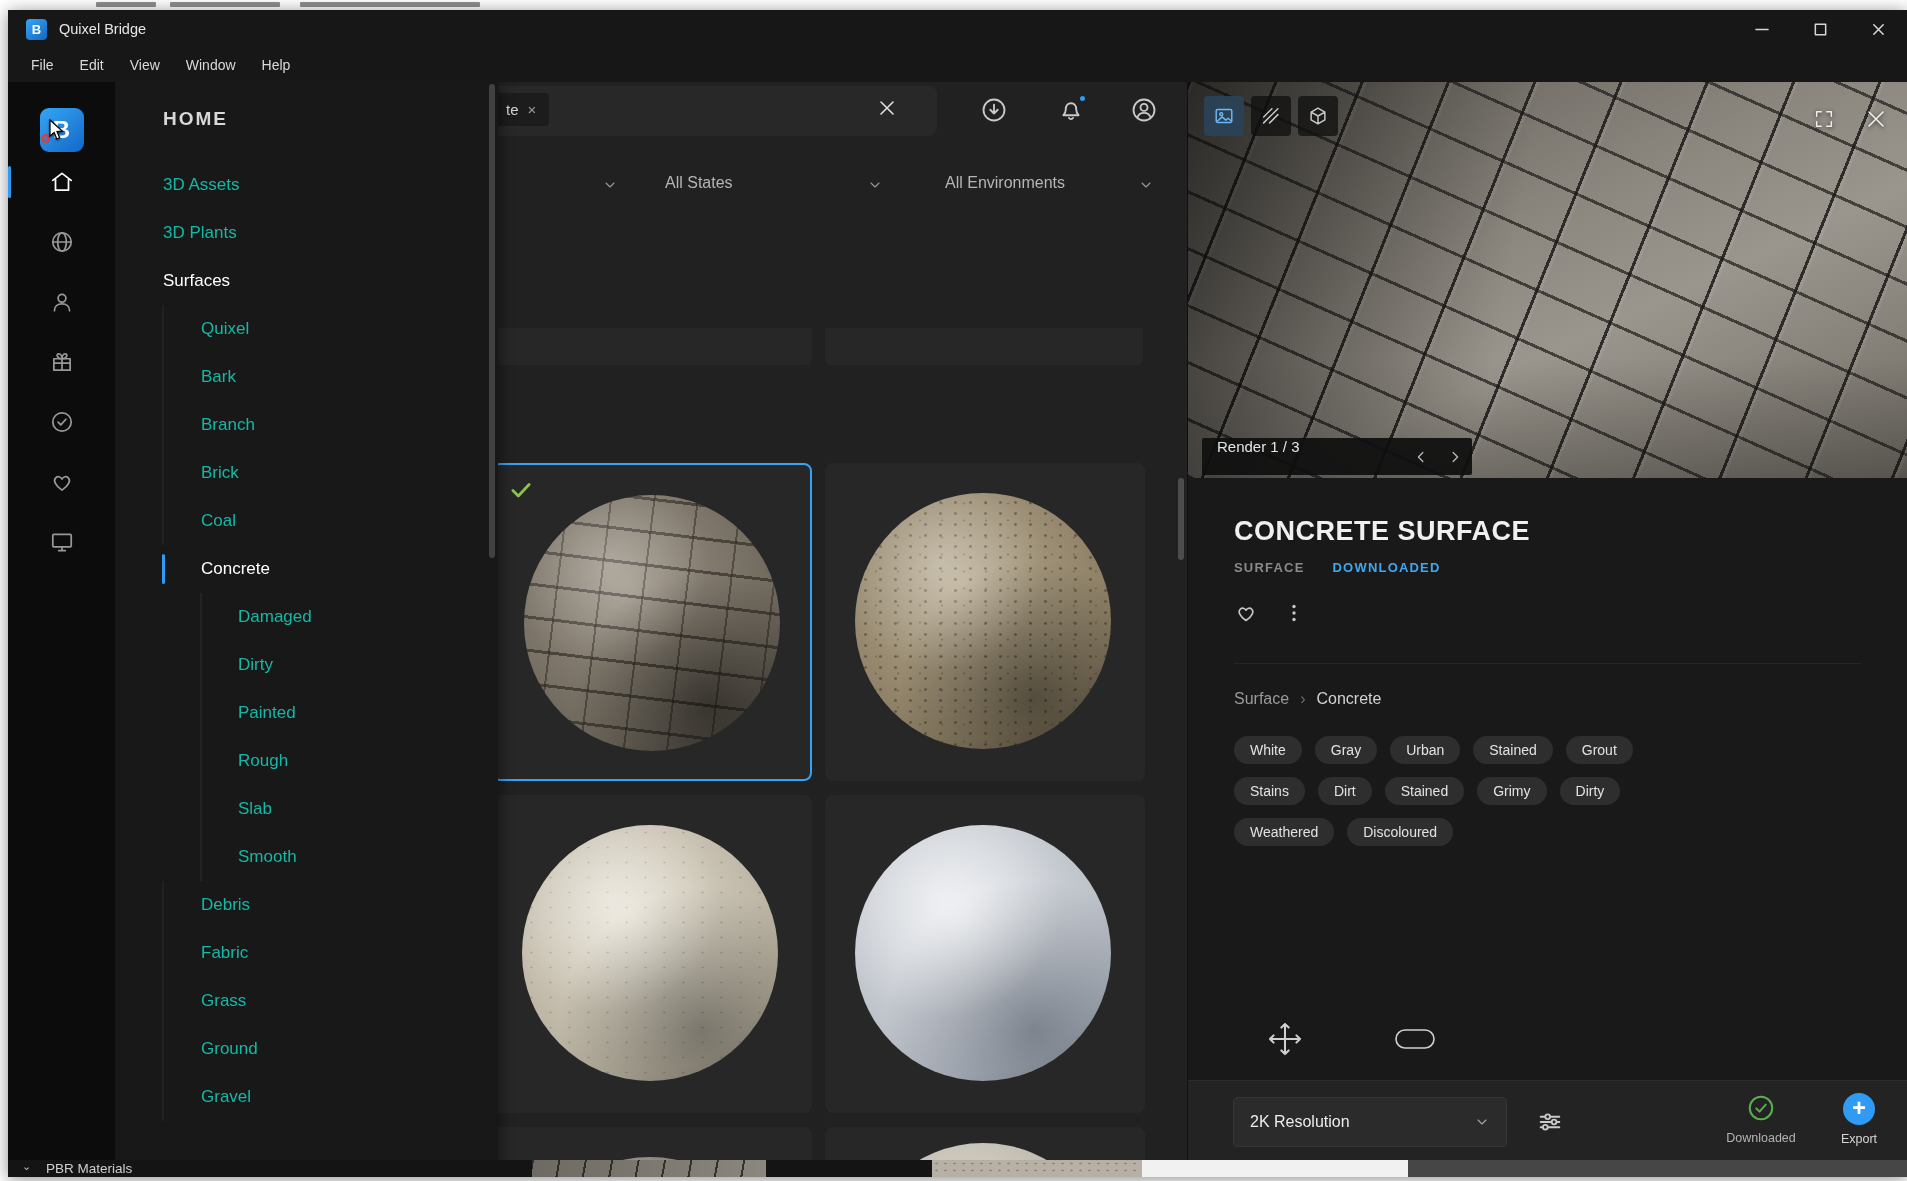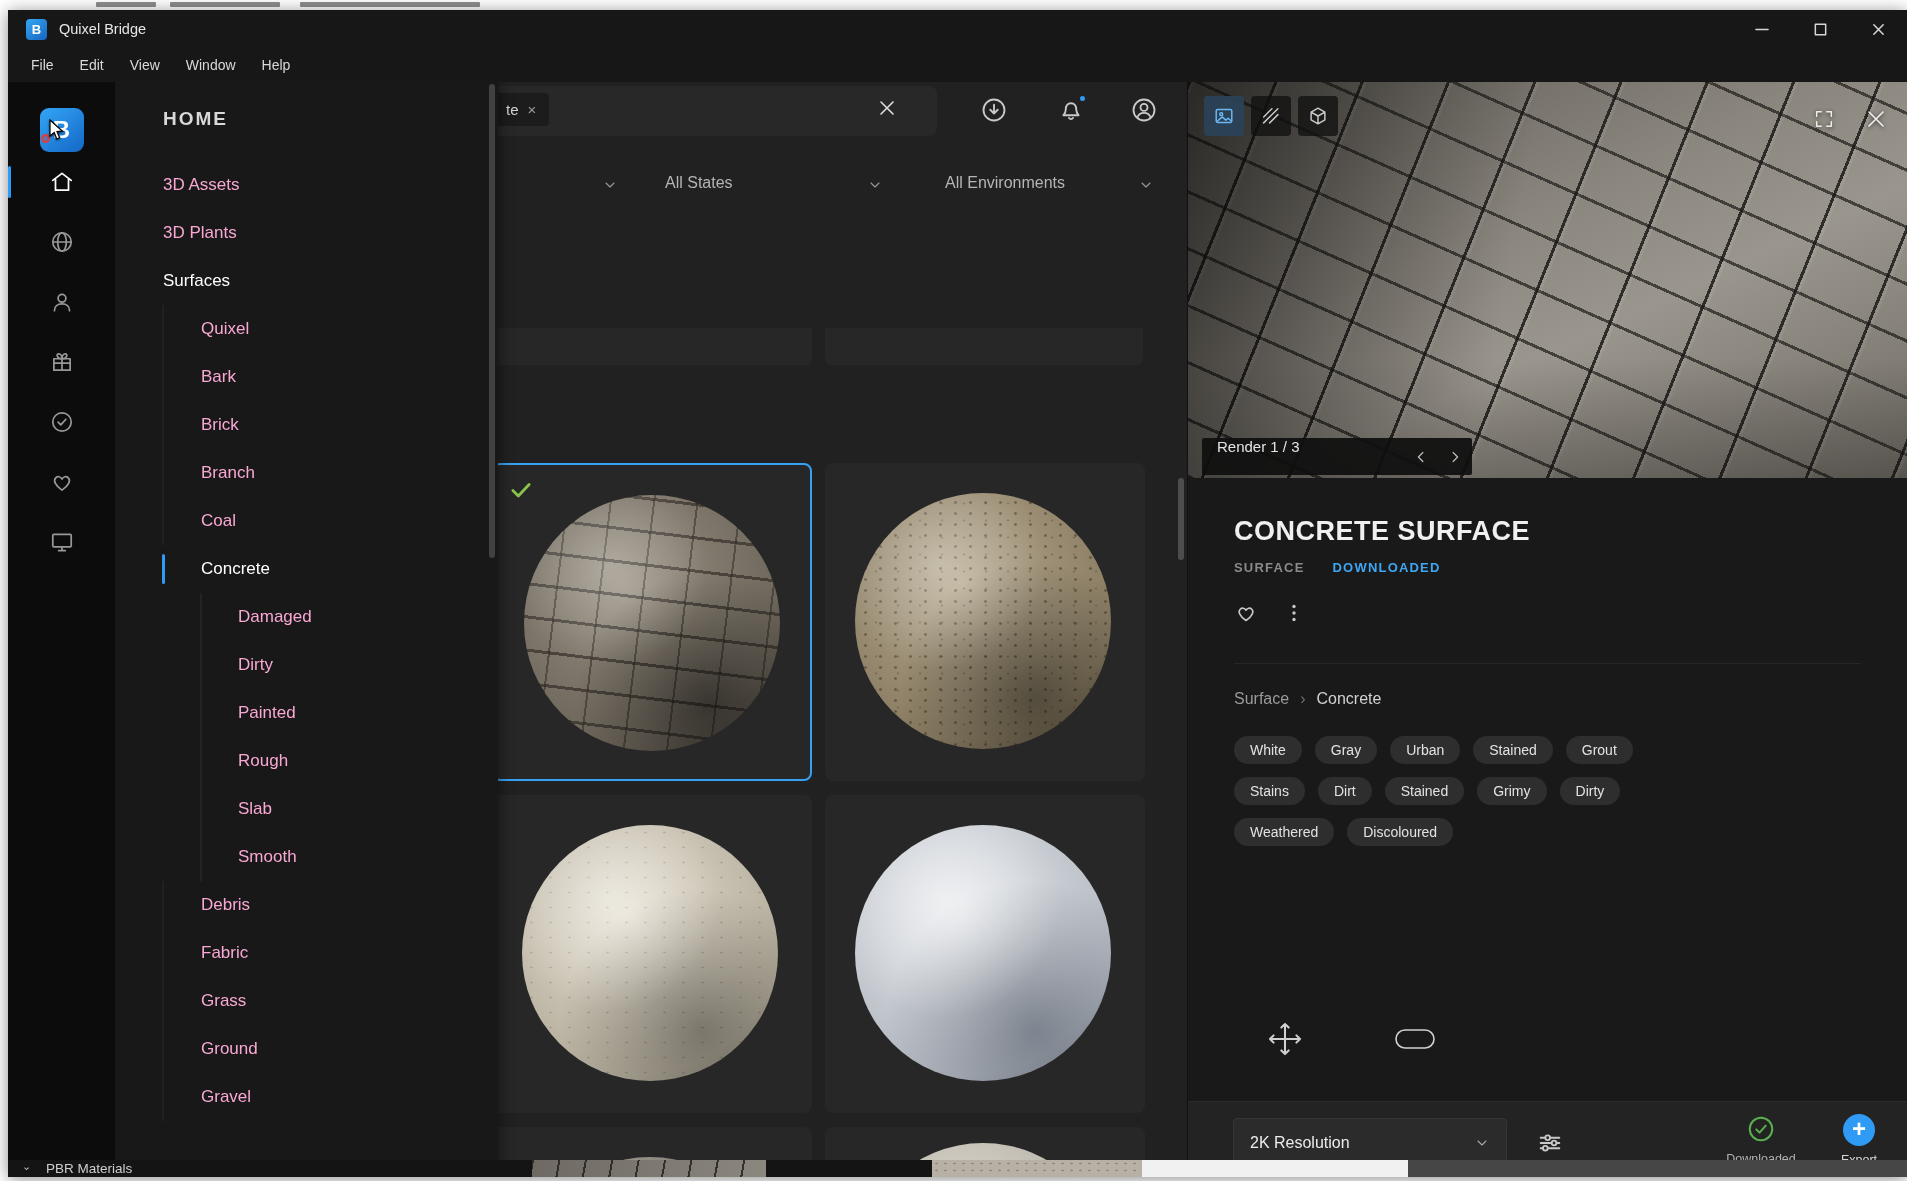--- a/index.html
+++ b/index.html
@@ -29,21 +29,21 @@
   .q-logo{width:44px;height:44px;margin-top:26px;border-radius:9px;background:linear-gradient(140deg,#33a6f6,#1467c6);color:#fff;font-weight:bold;font-size:24px;display:flex;align-items:center;justify-content:center}
   .side-ic{width:107px;height:60px;display:flex;align-items:center;justify-content:center;color:#989898;position:relative}
   .side-ic:first-of-type{margin-top:16px}
   .side-ic.active{color:#ffffff}
   .side-ic.active::before{content:"";position:absolute;left:0;top:14px;bottom:14px;width:3px;background:#2f9bf4;border-radius:2px}
 
   
   .navpanel{position:absolute;left:107px;top:0;bottom:0;width:383px;background:#181818;z-index:5;box-shadow:3px 0 12px rgba(0,0,0,.4)}
   .nav-header{position:absolute;top:26px;left:48px;font-size:19px;font-weight:bold;letter-spacing:2px;color:#d8d8d8}
   .nav-list{position:absolute;top:79px;left:0;right:0}
-  .nav-item{height:48px;display:flex;align-items:center;font-size:17px;color:#f9a8d4;position:relative}
+  .nav-item{height:48px;display:flex;align-items:center;font-size:17px;color:#14b8a6;position:relative}
   .ind0{padding-left:48px}
   .ind1{padding-left:86px}
   .ind2{padding-left:123px}
   .ind1::before{content:"";position:absolute;left:47px;top:0;bottom:0;width:2px;background:#212121}
   .ind2::before{content:"";position:absolute;left:85px;top:0;bottom:0;width:2px;background:#232323}
   .nav-item.section{color:#fefefe}
   .nav-item.selected{color:#ffffff}
   .nav-item.selected::before{background:#2f9bf4;top:9px;bottom:9px;width:3px;border-radius:2px}
   .nav-scroll{position:absolute;right:3px;top:2px;width:6px;height:474px;background:#414141;border-radius:3px}
 
@@ -116,21 +116,21 @@
   .asset-type{font-size:13px;font-weight:bold;letter-spacing:1.2px;color:#8a8a8a}
   .asset-status{font-size:13px;font-weight:bold;letter-spacing:1.2px;color:#3fa6f2}
   .action-row{margin-top:26px;display:flex;gap:24px;align-items:center;color:#c7c7c7}
   .divider{margin-top:38px;border-top:1px solid #262626}
   .breadcrumb{margin-top:26px;display:flex;align-items:center;gap:11px;font-size:16px}
   .bc-a{color:#9a9a9a}.bc-sep{color:#6e6e6e}.bc-b{color:#d2d2d2}
   .tags{margin-top:28px;display:flex;flex-wrap:wrap;gap:13px;width:470px}
   .tag{background:#2e2e2e;border-radius:15px;padding:7px 16px;font-size:14px;color:#e2e2e2;line-height:1}
   .transform-row{position:absolute;top:938px;left:78px;display:flex;gap:88px;align-items:center;color:#d0d0d0}
 
-  .detail-bottom{position:absolute;left:0;right:0;bottom:0;height:76px;background:#232323;border-top:1px solid #2b2b2b}
+  .detail-bottom{position:absolute;left:0;right:0;bottom:0;height:97px;background:#232323;border-top:1px solid #2b2b2b}
   .res-select{position:absolute;left:45px;top:16px;width:274px;height:50px;background:#2b2b2b;border-radius:4px;display:flex;align-items:center;padding:0 16px;border:1px solid #353535}
   .res-label{font-size:16px;color:#ececec}
   .res-chev{margin-left:auto;color:#a8a8a8}
   .sliders-btn{position:absolute;left:348px;top:27px;color:#c9c9c9}
   .dl-group{position:absolute;right:98px;top:12px;width:96px;display:flex;flex-direction:column;align-items:center;gap:8px}
   .dl-group .lbl{font-size:12.5px;color:#b3b3b3}
   .export-group{position:absolute;right:12px;top:12px;width:72px;display:flex;flex-direction:column;align-items:center;gap:7px}
   .export-group .lbl{font-size:12.5px;color:#d6d6d6}
   .plus-circle{width:32px;height:32px;border-radius:50%;background:#2f9bf4;color:#fff;font-size:24px;line-height:29px;text-align:center;font-weight:bold}
   .check-green{color:#59b04f}
@@ -319,22 +319,22 @@
     </div>
 
     <div class="navpanel">
       <div class="nav-header">HOME</div>
       <div class="nav-list">
         <div class="nav-item ind0">3D Assets</div>
         <div class="nav-item ind0">3D Plants</div>
         <div class="nav-item ind0 section">Surfaces</div>
         <div class="nav-item ind1">Quixel</div>
         <div class="nav-item ind1">Bark</div>
+        <div class="nav-item ind1">Branch</div>
         <div class="nav-item ind1">Brick</div>
-        <div class="nav-item ind1">Branch</div>
         <div class="nav-item ind1">Coal</div>
         <div class="nav-item ind1 selected">Concrete</div>
         <div class="nav-item ind2">Damaged</div>
         <div class="nav-item ind2">Dirty</div>
         <div class="nav-item ind2">Painted</div>
         <div class="nav-item ind2">Rough</div>
         <div class="nav-item ind2">Slab</div>
         <div class="nav-item ind2">Smooth</div>
         <div class="nav-item ind1">Debris</div>
         <div class="nav-item ind1">Fabric</div>

